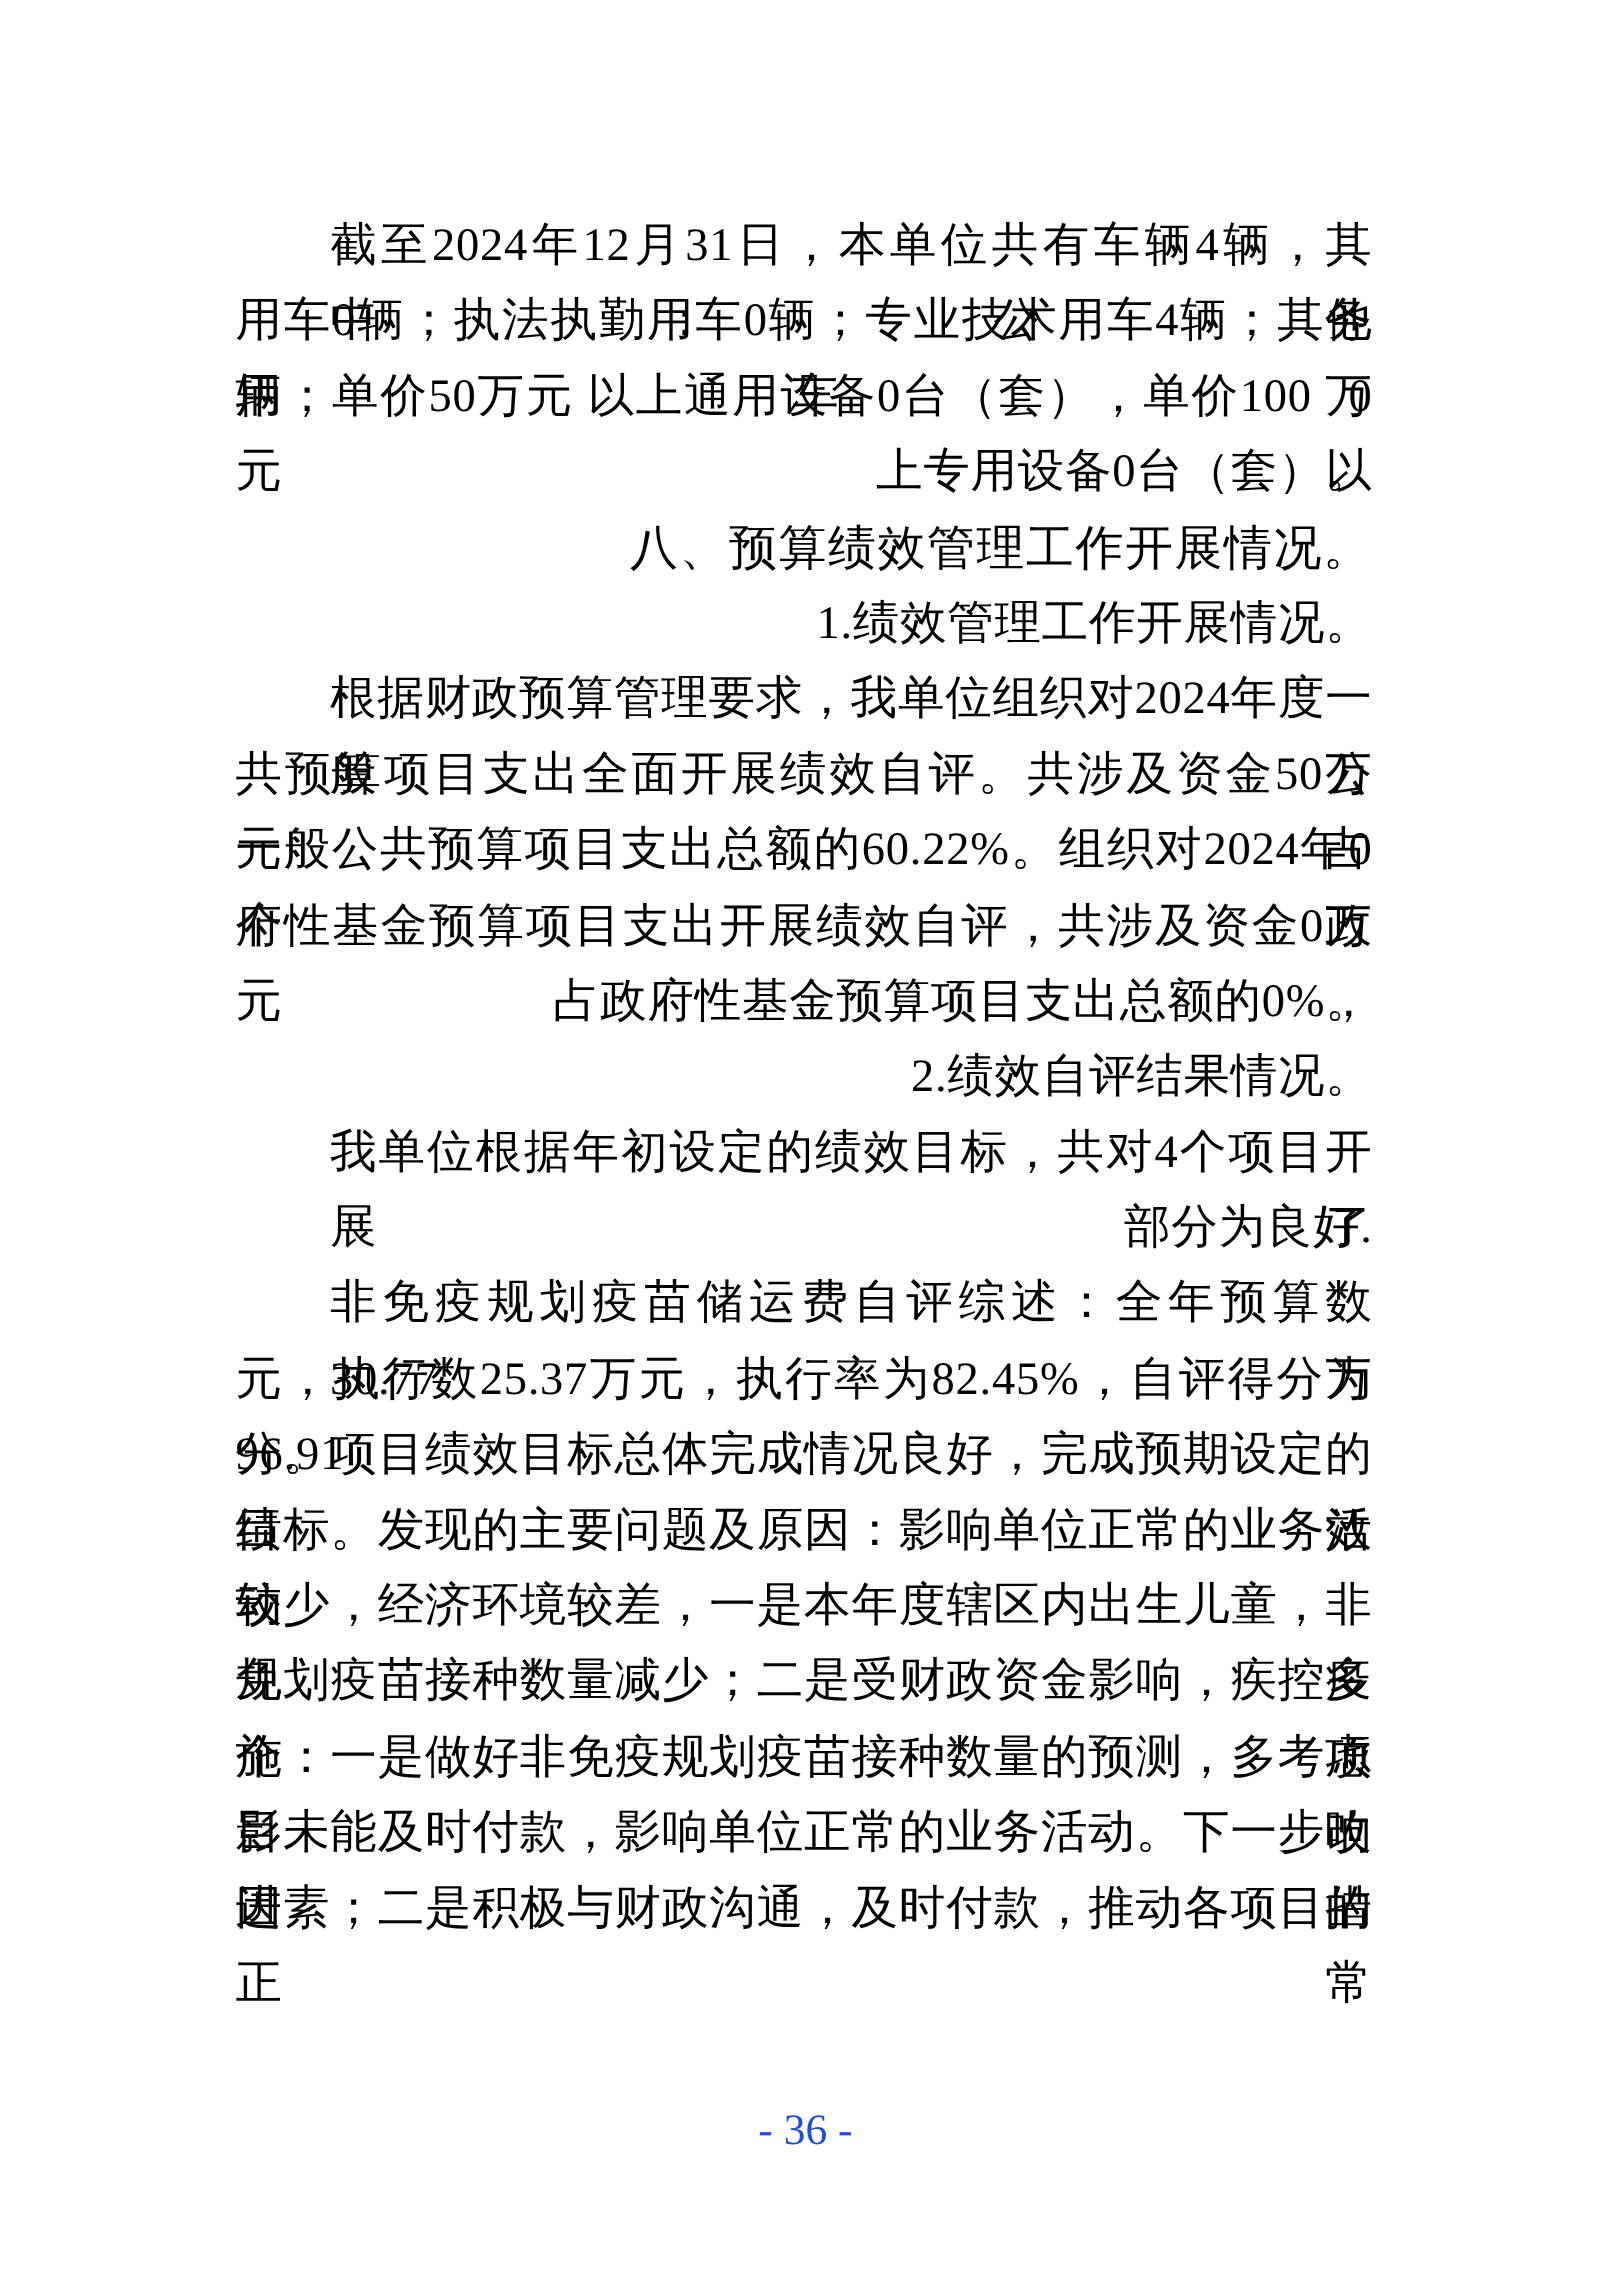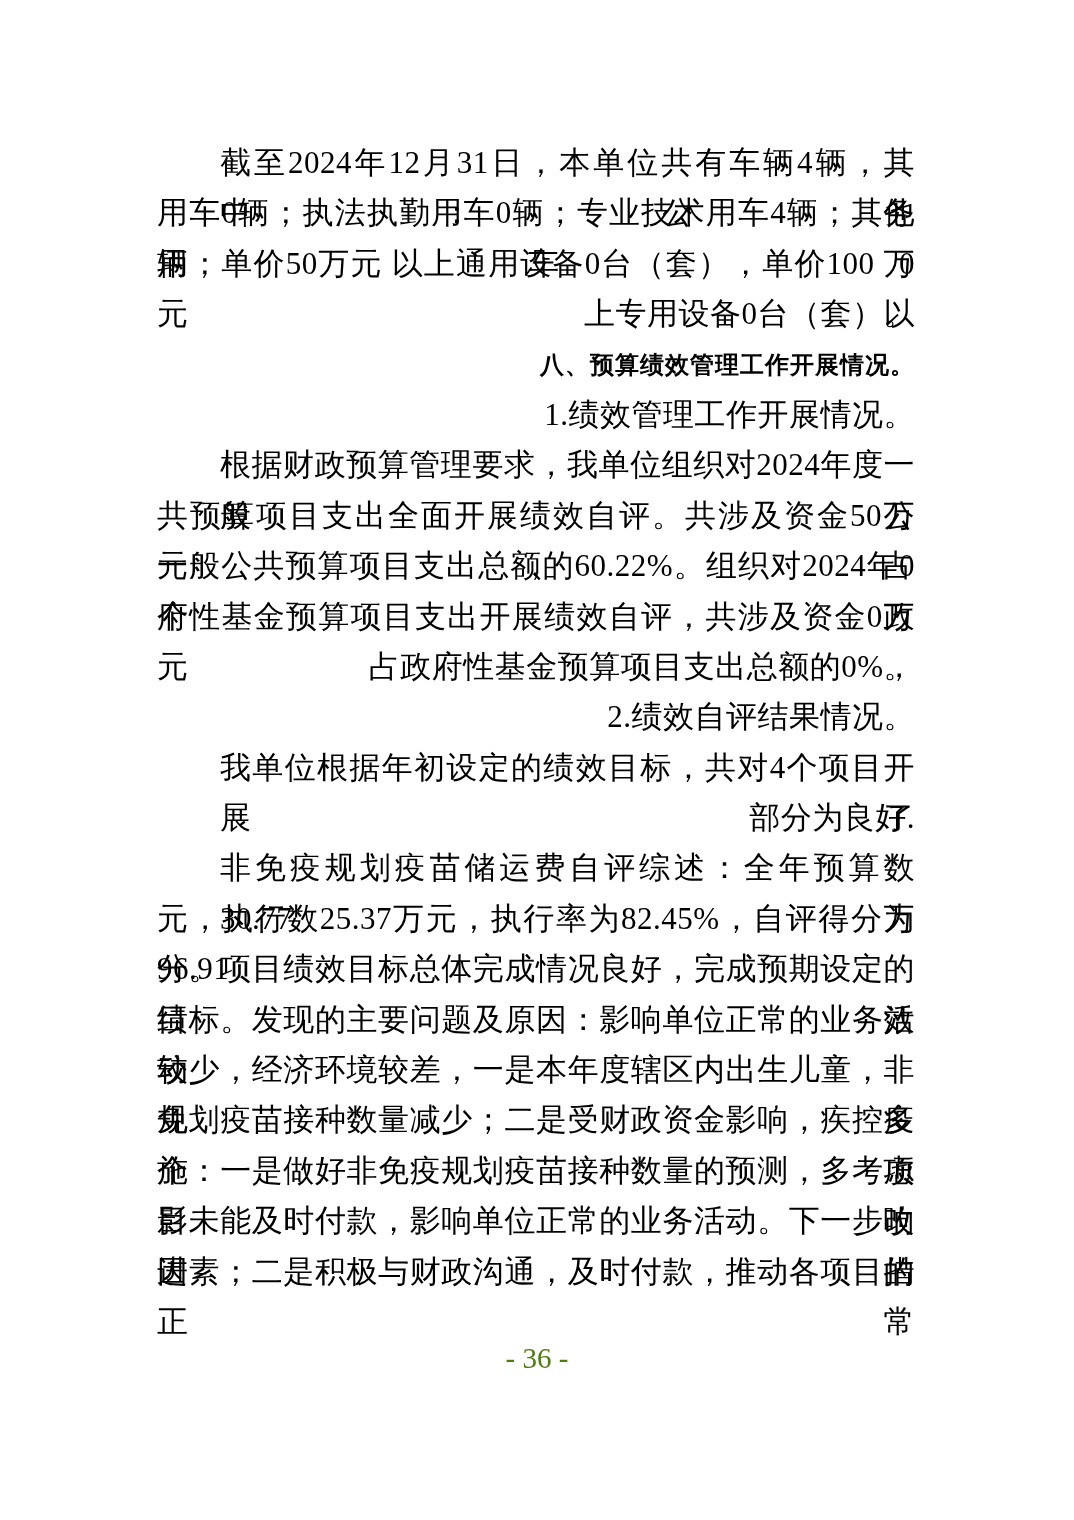--- a/index.html
+++ b/index.html
@@ -30,35 +30,35 @@
     overflow: visible;
   }
   .line.justify {
     white-space: normal;
     text-align: justify;
     text-align-last: justify;
   }
   .line.indent { padding-left: 63px; }
   .paragraph.heading .line {
     font-family: "Liberation Sans", "DejaVu Sans", sans-serif;
-    font-weight: bold;
-    font-size: 24px;
+    font-weight: normal;
+    font-size: 32px;
     letter-spacing: 1px;
   }
   .footer {
     position: absolute;
-    top: 1336px;
+    top: 1398px;
     left: 0;
     width: 100%;
     height: 44px;
     line-height: 44px;
     text-align: center;
     font-size: 29px;
     font-family: "Liberation Serif", "DejaVu Serif", serif;
-    color: #4d7c0f;
+    color: #1d4ed8;
   }
 </style>
 </head>
 <body>
 
 <div class="page">
   <div class="content">
       <div class="paragraph body">
         <div class="line indent justify">截至2024年12月31日，本单位共有车辆4辆，其中：公务</div>
         <div class="line justify">用车0辆；执法执勤用车0辆；专业技术用车4辆；其他用车0</div>

